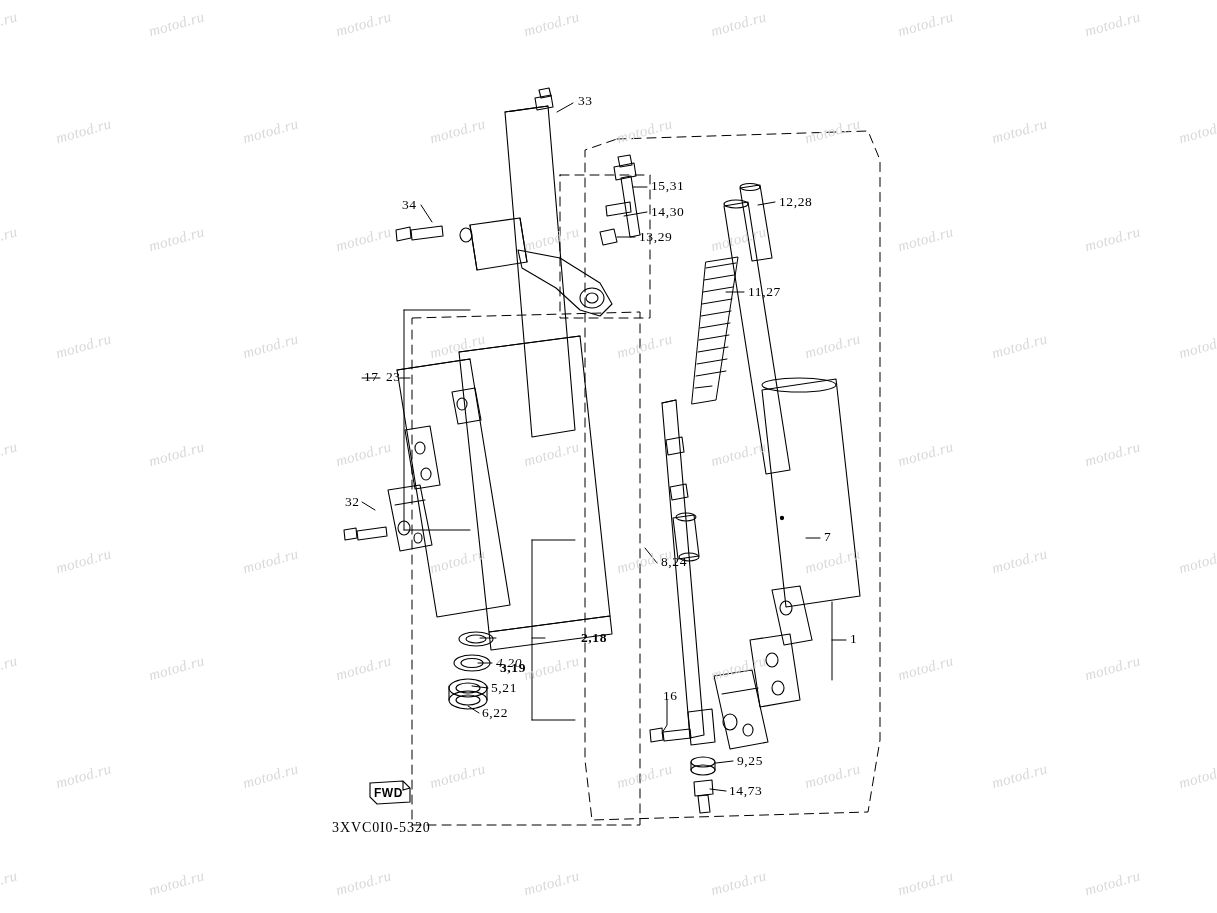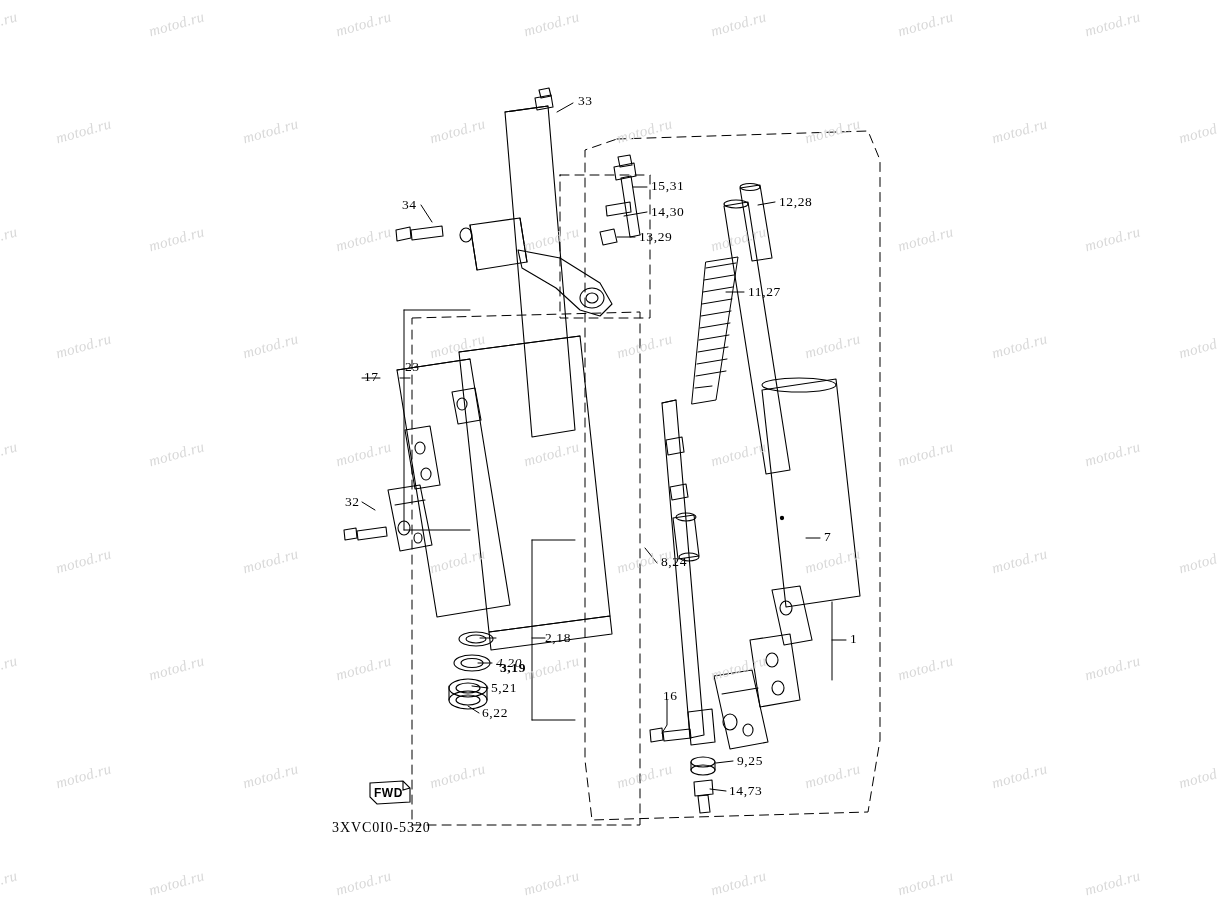--- a/index.html
+++ b/index.html
@@ -277,26 +277,26 @@
 
   <div>
     <span class="callout" style="left:578px; top:93px;">33</span>
     <span class="callout" style="left:402px; top:197px;">34</span>
     <span class="callout" style="left:651px; top:178px;">15,31</span>
     <span class="callout" style="left:651px; top:204px;">14,30</span>
     <span class="callout" style="left:639px; top:229px;">13,29</span>
     <span class="callout" style="left:779px; top:194px;">12,28</span>
     <span class="callout" style="left:748px; top:284px;">11,27</span>
     <span class="callout" style="left:364px; top:369px;">17</span>
-    <span class="callout" style="left:386px; top:359px;margin-left:19px;">23</span>
+    <span class="callout" style="left:386px; top:369px;">23</span>
     <span class="callout" style="left:345px; top:494px;">32</span>
     <span class="callout" style="left:661px; top:554px;">8,24</span>
     <span class="callout" style="left:824px; top:529px;">7</span>
     <span class="callout" style="left:500px; top:660px;font-weight:bold;">3,19</span>
-    <span class="callout" style="left:545px; top:630px;">2,18</span>
+    <span class="callout" style="left:581px; top:630px;font-weight:bold;">2,18</span>
     <span class="callout" style="left:496px; top:655px;font-style:italic;">4,20</span>
     <span class="callout" style="left:491px; top:680px;">5,21</span>
     <span class="callout" style="left:482px; top:705px;">6,22</span>
     <span class="callout" style="left:663px; top:688px;text-align:right;">16</span>
     <span class="callout" style="left:850px; top:631px;">1</span>
     <span class="callout" style="left:737px; top:753px;">9,25</span>
     <span class="callout" style="left:729px; top:783px;">14,73</span>
   </div>
 
   <div class="fwdbox" style="left:367px; top:778px;">

